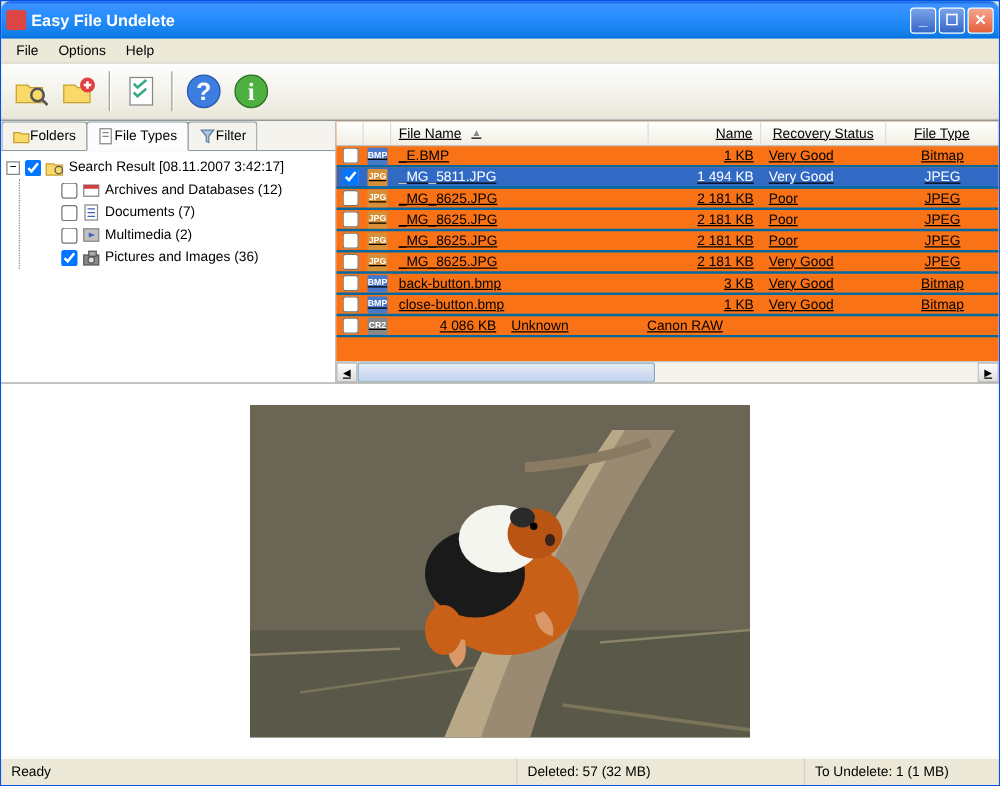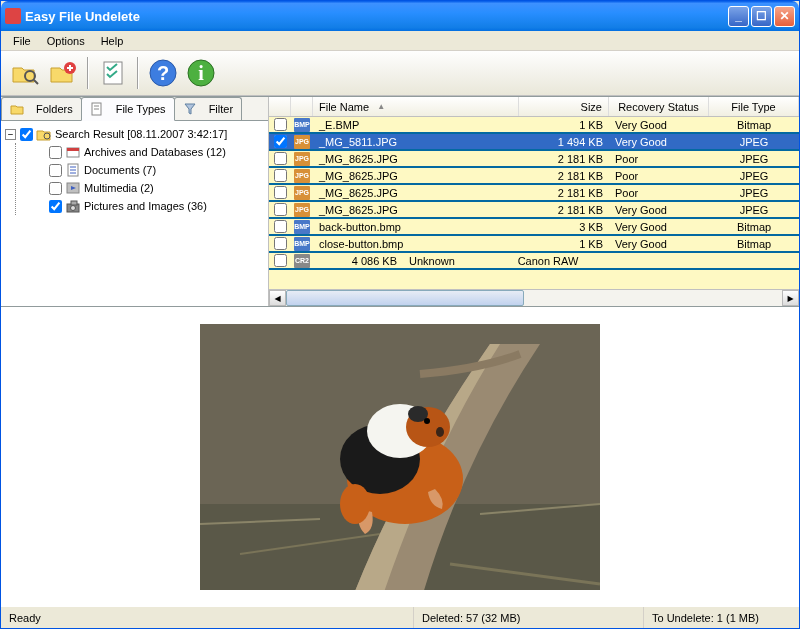--- a/index.html
+++ b/index.html
@@ -13,29 +13,29 @@
 .win-min, .win-max { background: linear-gradient(to bottom, #7ba4e8, #3666c7); color: white; }
 .win-close { background: linear-gradient(to bottom, #f5a58b, #e65f3b); color: white; }
 .menubar { height: 20px; background: #ece9d8; display: flex; align-items: center; padding: 0 4px; border-bottom: 1px solid #d4d0c8; }
 .menubar span { padding: 2px 8px; cursor: pointer; }
 .toolbar { height: 45px; background: linear-gradient(to bottom, #fefefe, #e9e7d9); border-bottom: 1px solid #c0c0c0; display: flex; align-items: center; padding: 2px 6px; gap: 2px; }
 .tool-btn { width: 36px; height: 36px; display: flex; align-items: center; justify-content: center; cursor: pointer; border-radius: 3px; }
 .tool-sep { width: 2px; height: 32px; margin: 0 4px; border-left: 1px solid #a0a0a0; border-right: 1px solid #fff; }
 .main-area { flex: 1; display: flex; overflow: hidden; border-top: 1px solid #919b9c; }
 .left-pane { width: 268px; display: flex; flex-direction: column; background: #fcfcfe; border-right: 1px solid #c0c0c0; }
 .tab-row { height: 24px; display: flex; background: #f4f3ee; border-bottom: 1px solid #919b9c; }
-.tab { padding: 3px 8px; display: flex; align-items: center; gap: 12px; border: 1px solid #919b9c; border-bottom: none; background: #f4f3ee; cursor: pointer; border-radius: 3px 3px 0 0; margin-right: -1px; }
+.tab { padding: 3px 8px; display: flex; align-items: center; gap: 0; border: 1px solid #919b9c; border-bottom: none; background: #f4f3ee; cursor: pointer; border-radius: 3px 3px 0 0; margin-right: -1px; }
 .tab.active { background: #fcfcfe; border-bottom: 1px solid #fcfcfe; margin-bottom: -1px; z-index: 2; }
 .tree { flex: 1; padding: 4px; background: #fff; overflow: auto; }
 .tree-node { display: flex; align-items: center; padding: 1px 0; white-space: nowrap; }
 .tree-children { padding-left: 18px; border-left: 1px dotted #888; margin-left: 10px; }
 .tree-toggle { width: 11px; height: 11px; border: 1px solid #888; background: #fff; display: flex; align-items: center; justify-content: center; font-size: 9px; margin-right: 4px; cursor: pointer; line-height: 1; font-family: monospace; }
 .cb { width: 13px; height: 13px; margin-right: 3px; }
 .tree-icon { width: 16px; height: 16px; margin-right: 3px; flex-shrink: 0; display: flex; align-items: center; justify-content: center; }
-.right-pane { flex: 1; display: flex; flex-direction: column; background: #fef9c3; }
+.right-pane { flex: 1; display: flex; flex-direction: column; background: #f97316; text-decoration: underline; }
 .file-table { flex: 1; overflow: hidden; }
 .ft-header { display: flex; height: 20px; background: linear-gradient(to bottom, #fff, #f1efe2); border-bottom: 1px solid #c0c0c0; }
 .ft-header > div { border-right: 1px solid #ddd; padding: 2px 6px; display: flex; align-items: center; cursor: pointer; }
 .col-cb { width: 22px; }
 .col-ico { width: 22px; }
 .col-name { flex: 1; padding-left: 6px; }
 .col-size { width: 90px; text-align: right; justify-content: flex-end; }
 .col-status { width: 100px; justify-content: center; }
 .col-type { width: 90px; text-align: center; justify-content: center; }
 .ft-body { overflow-y: auto; }
@@ -213,21 +213,21 @@
 
     <div class="right-pane">
       <div class="file-table">
         <div class="ft-header">
           <div class="col-cb"></div>
           <div class="col-ico"></div>
           <div class="col-name">
               <span>File Name</span>
               <span class="sort-arrow">▲</span>
             </div>
-          <div class="col-size">Size</div>
+          <div class="col-size">Name</div>
           <div class="col-status">Recovery Status</div>
           <div class="col-type">File Type</div>
         </div>
         <div class="ft-body" id="ft-body">
             <div class="ft-row">
               <div class="col-cb">
                 <input type="checkbox" style="">
               </div>
               <div class="col-ico">
                 <div class="file-icon bmp-icon">BMP</div>

